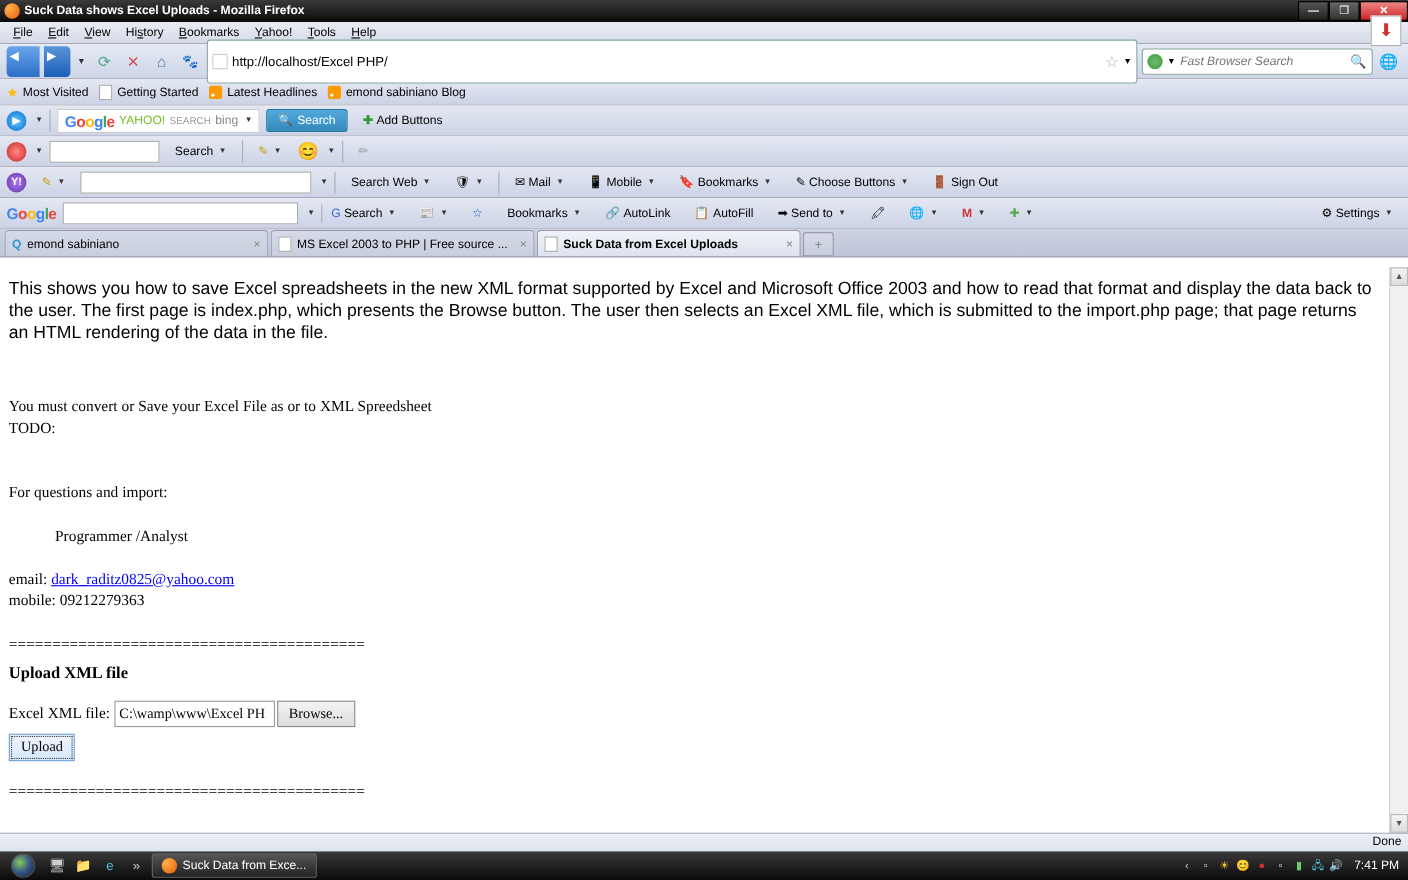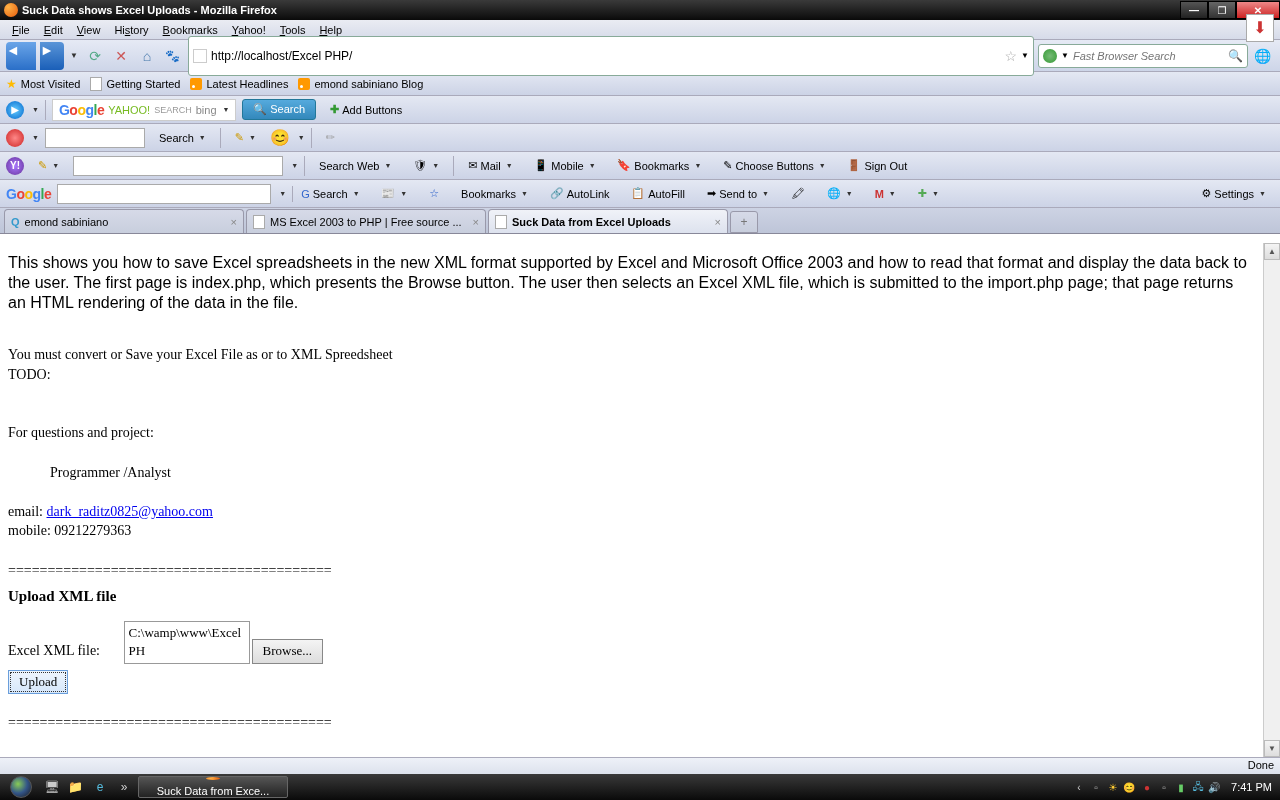--- a/index.html
+++ b/index.html
@@ -68,37 +68,37 @@
 .tab .tabtitle { flex: 1; white-space: nowrap; overflow: hidden; text-overflow: ellipsis; }
 .tab .tabclose { color: #888; font-size: 11px; }
 .newtab { width: 28px; height: 22px; background: linear-gradient(#d6dae8, #c8cedd); border: 1px solid #99a; border-radius: 3px 3px 0 0; display: flex; align-items: center; justify-content: center; color: #777; font-size: 12px; }
 
 
 .content-wrap { position: absolute; top: 243px; left: 0; right: 0; bottom: 43px; display: flex; }
 .content { flex: 1; padding: 10px 8px; font-family: Arial, sans-serif; overflow-y: auto; }
 .scrollbar { width: 17px; background: #e8e8e8; border-left: 1px solid #ccc; display: flex; flex-direction: column; }
 .scrollbar .arr { height: 17px; background: linear-gradient(#f4f4f4, #ddd); border: 1px solid #bbb; display: flex; align-items: center; justify-content: center; font-size: 8px; color: #555; }
 .scrollbar .track { flex: 1; background: #f0f0f0; }
-.content .intro { font-size: 16px; font-family: Arial; line-height: 1.25; margin-bottom: 32px; }
+.content .intro { font-size: 16px; font-family: Arial; line-height: 1.25; margin-bottom: 48px; }
 .content .body { font-size: 14px; font-family: "Times New Roman", serif; line-height: 1.4; }
 .content a { color: #00e; text-decoration: underline; }
 .content .upload-hdr { font-weight: bold; font-size: 15px; margin: 6px 0 14px; }
-.content .fileinput { display: inline-block; border: 1px solid #999; padding: 2px 4px; width: 126px; font-size: 13px; margin-left: 20px; }
+.content .fileinput { display: inline-block; border: 1px solid #999; padding: 2px 4px; width: 146px; font-size: 13px; }
 .content .browsebtn { display: inline-block; border: 1px solid #888; background: linear-gradient(#f4f4f4, #ddd); padding: 2px 10px; font-size: 13px; margin-left: 2px; }
 .content .uploadbtn { display: inline-block; border: 1px solid #6a9edb; background: linear-gradient(#eef5fd, #d6e7fb); padding: 2px 10px; font-size: 13px; margin-top: 6px; outline: 1px dotted #333; outline-offset: -3px; }
 
 
 .statusbar { position: absolute; bottom: 26px; left: 0; right: 0; height: 17px; background: linear-gradient(#eef1f8, #dde2ed); border-top: 1px solid #aab; font-size: 11px; padding: 1px 6px; text-align: right; }
 
 
 .taskbar { position: absolute; bottom: 0; left: 0; right: 0; height: 26px; background: linear-gradient(#3a3a3a, #0a0a0a); display: flex; align-items: center; padding: 0 4px; gap: 4px; }
 .startbtn { width: 34px; height: 26px; display: flex; align-items: center; justify-content: center; }
 .orb { width: 22px; height: 22px; border-radius: 50%; background: radial-gradient(circle at 35% 35%, #88cc55, #335588, #1a1a1a); border: 1px solid #555; }
 .ql { width: 20px; height: 20px; display: flex; align-items: center; justify-content: center; font-size: 12px; color: #ccc; }
-.taskbtn { height: 22px; padding: 0 8px; background: linear-gradient(#555, #222); border: 1px solid #666; border-radius: 2px; display: flex; align-items: center; gap: 5px; color: #fff; font-size: 11px; min-width: 150px; flex-direction: column; }
+.taskbtn { height: 22px; padding: 0 8px; background: linear-gradient(#555, #222); border: 1px solid #666; border-radius: 2px; display: flex; align-items: center; gap: 5px; color: #fff; font-size: 11px; min-width: 150px; }
 .taskbtn .ff { width: 14px; height: 14px; background: radial-gradient(circle at 30% 30%, #ffb347, #e85d0d); border-radius: 50%; }
 .tray { margin-left: auto; display: flex; align-items: center; gap: 3px; color: #ccc; font-size: 10px; }
 .tray .ti { width: 14px; height: 14px; display: flex; align-items: center; justify-content: center; font-size: 10px; }
 .clock { color: #fff; font-size: 11px; margin-left: 6px; margin-right: 4px; }
 </style>
 </head>
 <body>
 
 <div class="titlebar">
   <div class="ff-icon"></div>
@@ -263,21 +263,21 @@
   <div class="newtab">+</div>
 </div>
 
 <div class="content-wrap">
   <div class="content">
     <div class="intro">This shows you how to save Excel spreadsheets in the new XML format supported by Excel and Microsoft Office 2003 and how to read that format and display the data back to the user.  The first page is index.php, which presents the Browse button. The user then selects an Excel XML file, which is submitted to the import.php page; that page returns an HTML rendering of the data in the file.</div>
     <div class="body">
       <div>You must convert or Save your Excel File as or to XML Spreedsheet</div>
       <div>TODO:</div>
       <br><br>
-      <div>For  questions and project:</div>
+      <div>For  questions and import:</div>
       <br>
       <div style="white-space:pre;">            Programmer /Analyst</div>
       <br>
       <div><span>email:   </span><a href="#">dark_raditz0825@yahoo.com</a></div>
       <div>mobile: 09212279363</div>
       <br>
       <div>=========================================</div>
       <div class="upload-hdr">Upload XML file</div>
       <div>
         <span>Excel XML file: </span><span class="fileinput">C:\wamp\www\Excel PH</span><span class="browsebtn">Browse...</span>

